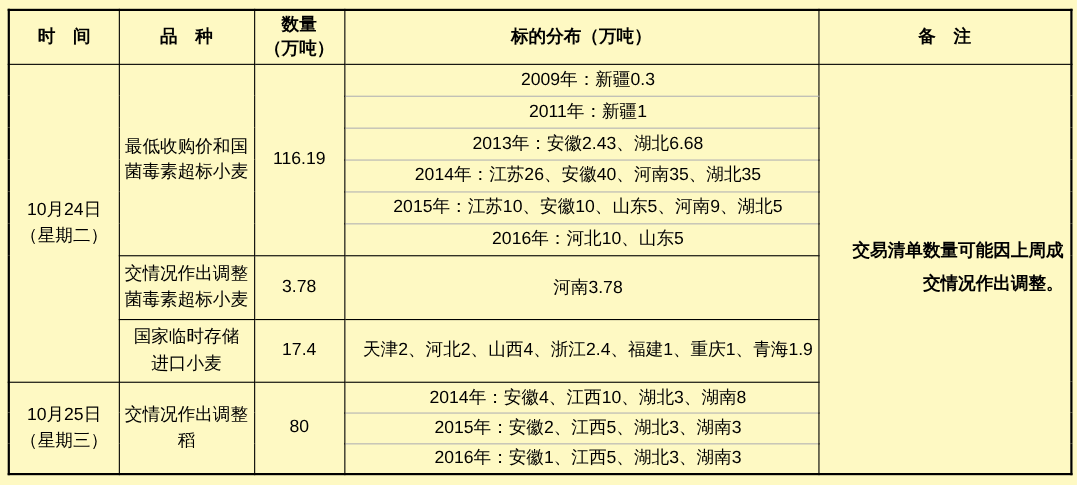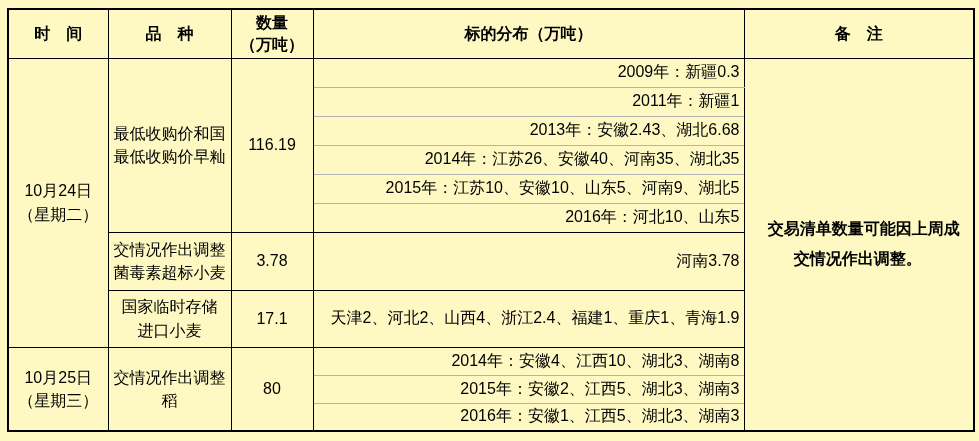--- a/index.html
+++ b/index.html
@@ -40,36 +40,36 @@
   .r-t58   { height: 58px; }
   .r-t57   { height: 57px; }
   .r-rice  { height: 28px; }
   td.cell-center {
     text-align: center;
     white-space: pre-line;
     line-height: 1.45;
     padding: 1px 2px;
   }
   td.dist {
-    text-align: right;
+    text-align: center;
     padding: 1px 4px 1px 16px;
     white-space: nowrap;
   }
   td.sep-b { border-bottom: 1px solid #b3b3b3; }
   td.remark-cell {
     vertical-align: middle;
     padding: 0 6px 0 4px;
   }
   .remark-text {
     font-weight: bold;
     font-size: 16px;
     line-height: 30px;
     white-space: pre-line;
     text-indent: 12px;
-    text-align: center;
+    text-align: right;
   }
 </style>
 </head>
 <body>
 
 <div class="page">
   <table class="auction">
     <colgroup>
       <col style="width:100px">
       <col style="width:123px">
@@ -85,21 +85,21 @@
 （万吨）</th>
         <th>标的分布（万吨）</th>
         <th>备　注</th>
       </tr>
     </thead>
     <tbody>
       <tr class="r-sub">
         <td class="cell-center" rowspan="8">10月24日
 （星期二）</td>
         <td class="cell-center" rowspan="6">最低收购价和国
-最低收购价早籼</td>
+菌毒素超标小麦</td>
         <td class="cell-center" rowspan="6">116.19</td>
         <td class="dist sep-b">2009年：新疆0.3</td>
         <td class="remark-cell" rowspan="11">
           <div class="remark-text">交易清单数量可能因上周成
 交情况作出调整。</div>
         </td>
       </tr>
       <tr class="r-sub">
         <td class="dist sep-b">2011年：新疆1</td>
       </tr>
@@ -117,21 +117,21 @@
       </tr>
       <tr class="r-t58">
         <td class="cell-center">交情况作出调整
 菌毒素超标小麦</td>
         <td class="cell-center">3.78</td>
         <td class="dist">河南3.78</td>
       </tr>
       <tr class="r-t57">
         <td class="cell-center">国家临时存储
 进口小麦</td>
-        <td class="cell-center">17.1</td>
+        <td class="cell-center">17.4</td>
         <td class="dist">天津2、河北2、山西4、浙江2.4、福建1、重庆1、青海1.9</td>
       </tr>
       <tr class="r-rice">
         <td class="cell-center" rowspan="3">10月25日
 （星期三）</td>
         <td class="cell-center" rowspan="3">交情况作出调整
 稻</td>
         <td class="cell-center" rowspan="3">80</td>
         <td class="dist sep-b">2014年：安徽4、江西10、湖北3、湖南8</td>
       </tr>

